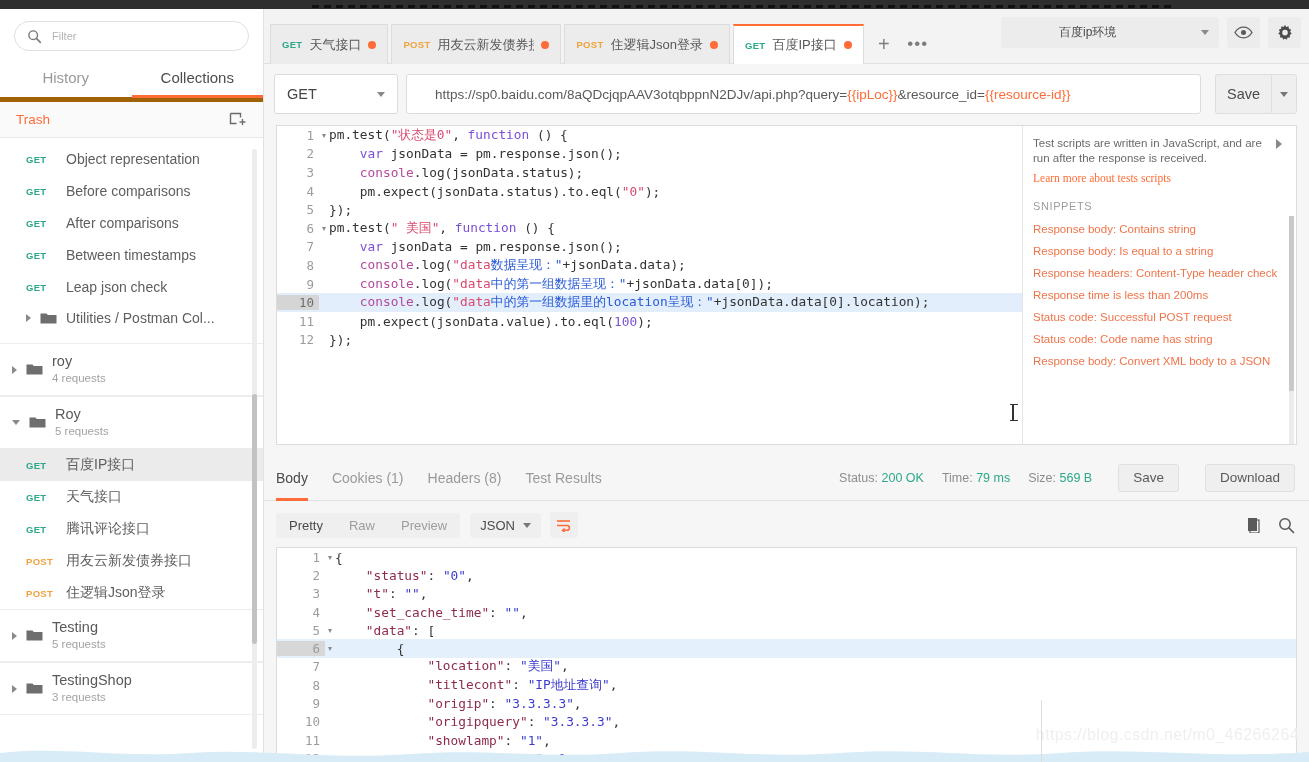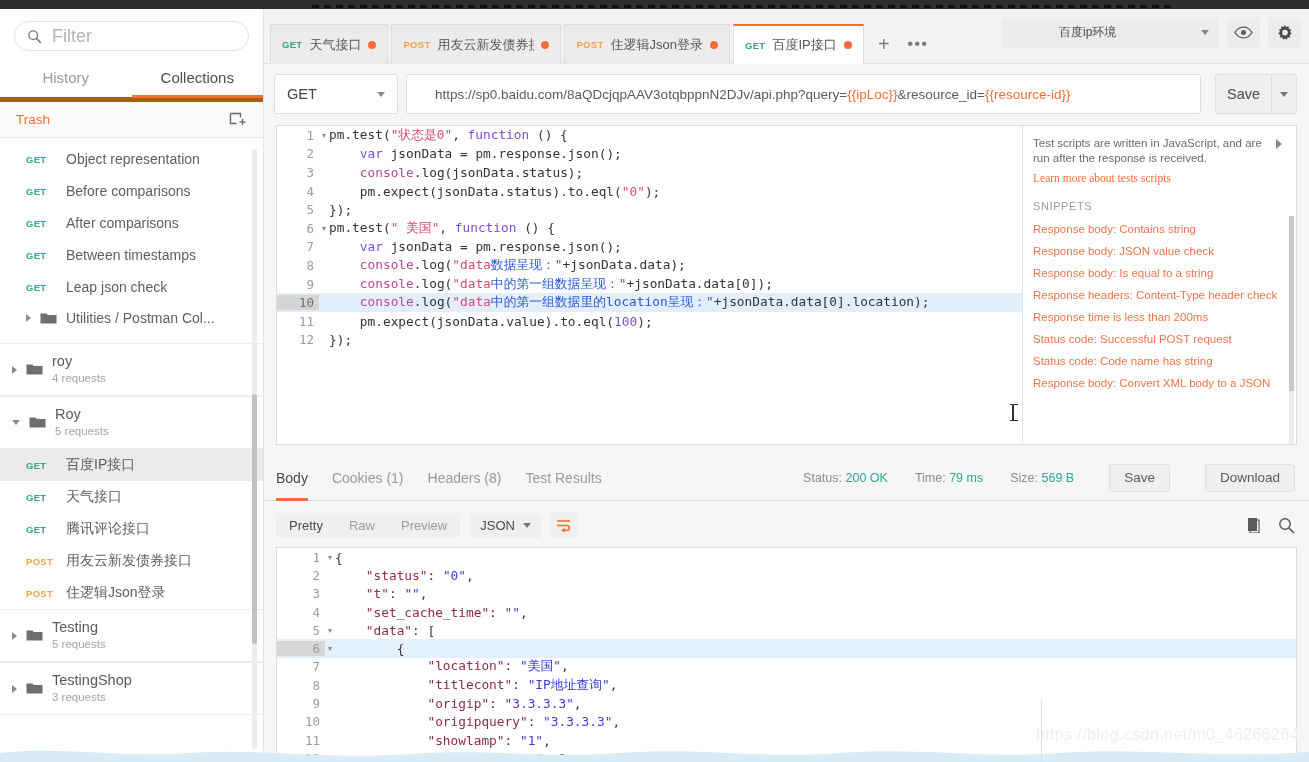--- a/index.html
+++ b/index.html
@@ -26,21 +26,21 @@
     background: #fff; border-right: 1px solid #e2e2e2;
   }
   .filter-wrap { padding: 12px 14px 0 14px; }
   .filter-box {
     display: flex; align-items: center; gap: 10px;
     height: 30px; border: 1px solid #e0e0e0; border-radius: 16px;
     padding: 0 12px; background: #fff;
   }
   .filter-box .mag { width: 15px; height: 15px; flex: 0 0 auto; }
   .filter-input {
-    border: 0; outline: 0; font-size: 18px; color: #14532d;
+    border: 0; outline: 0; font-size: 11px; color: #14532d;
     font-family: "Liberation Sans", sans-serif; background: transparent; width: 100%;
   }
   .filter-input::placeholder { color: #b4b4b4; }
 
   .sb-tabs { display: flex; margin-top: 10px; border-bottom: 5px solid #a16207; }
   .sb-tab {
     flex: 1; text-align: center; font-size: 15px; color: #9a9a9a;
     padding: 8px 0 11px 0; cursor: pointer; position: relative;
   }
   .sb-tab.active { color: #4d4d4d; }
@@ -211,21 +211,21 @@
   .snip-scroll .th { position: absolute; top: 0; width: 5px; height: 175px; background: #c9c9c9; }
 
   
   .resp-head {
     display: flex; align-items: center; height: 46px; padding: 0 14px 0 12px;
     border-bottom: 1px solid #e0e0e0; margin-top: 10px;
   }
   .rtab { font-size: 14px; color: #9a9a9a; margin-right: 24px; cursor: pointer; position: relative; height: 46px; display: flex; align-items: center; }
   .rtab.active { color: #4a4a4a; }
   .rtab.active::after { content:""; position:absolute; left:0; right:0; bottom:0; height:3px; background:#ff6c37; }
-  .resp-meta { margin-left: auto; display: flex; align-items: center; gap: 27px; }
+  .resp-meta { margin-left: auto; display: flex; align-items: center; gap: 18px; }
   .meta { font-size: 12.5px; color: #8d8d8d; }
   .meta b { color: #2ca88a; font-weight: normal; }
   .rbtn {
     height: 28px; padding: 0 14px; background: #efefef; border: 1px solid #e0e0e0;
     border-radius: 3px; font-size: 13.5px; color: #5a5a5a; cursor: pointer;
     display: flex; align-items: center; margin-left: 8px;
     font-family: "Liberation Sans", sans-serif;
   }
 
   .fmt-row { display: flex; align-items: center; gap: 0; padding: 11px 14px 9px 12px; }
@@ -489,21 +489,20 @@
           <div class="code-line"><span class="gutter">12</span><span class="fold"></span><span class="ctext"><span>});</span></span></div>
         </div>
 
       <div class="snip-pane">
         <div class="snip-arrow"></div>
         <div class="snip-intro">Test scripts are written in JavaScript, and are run after the response is received.</div>
         <div class="snip-link">Learn more about tests scripts</div>
         <div class="snip-head">SNIPPETS</div>
         <div id="snip-list">
             <div class="snip-item">Response body: Contains string</div>
-            <div class="snip-item">Response body: JSON value check</div>
             <div class="snip-item">Response body: Is equal to a string</div>
             <div class="snip-item">Response headers: Content-Type header check</div>
             <div class="snip-item">Response time is less than 200ms</div>
             <div class="snip-item">Status code: Successful POST request</div>
             <div class="snip-item">Status code: Code name has string</div>
             <div class="snip-item">Response body: Convert XML body to a JSON</div>
           </div>
         <div class="snip-scroll">
           <div class="th"></div>
         </div>

